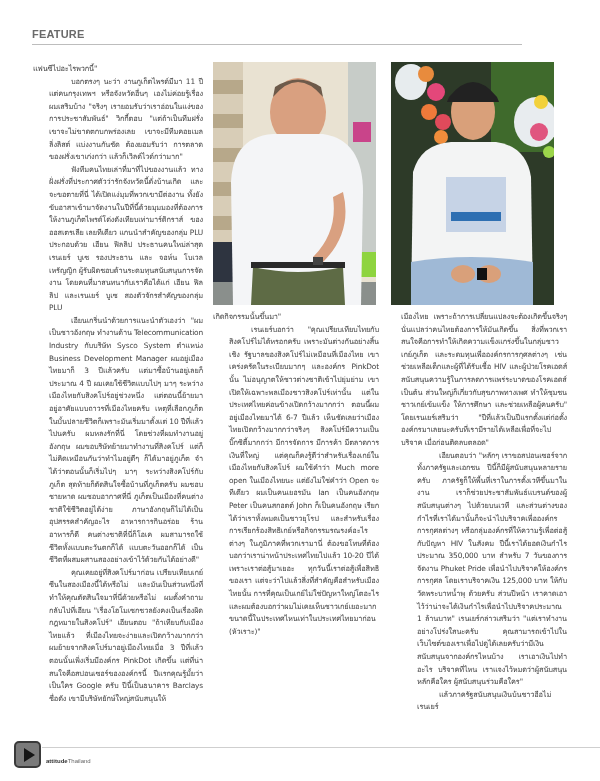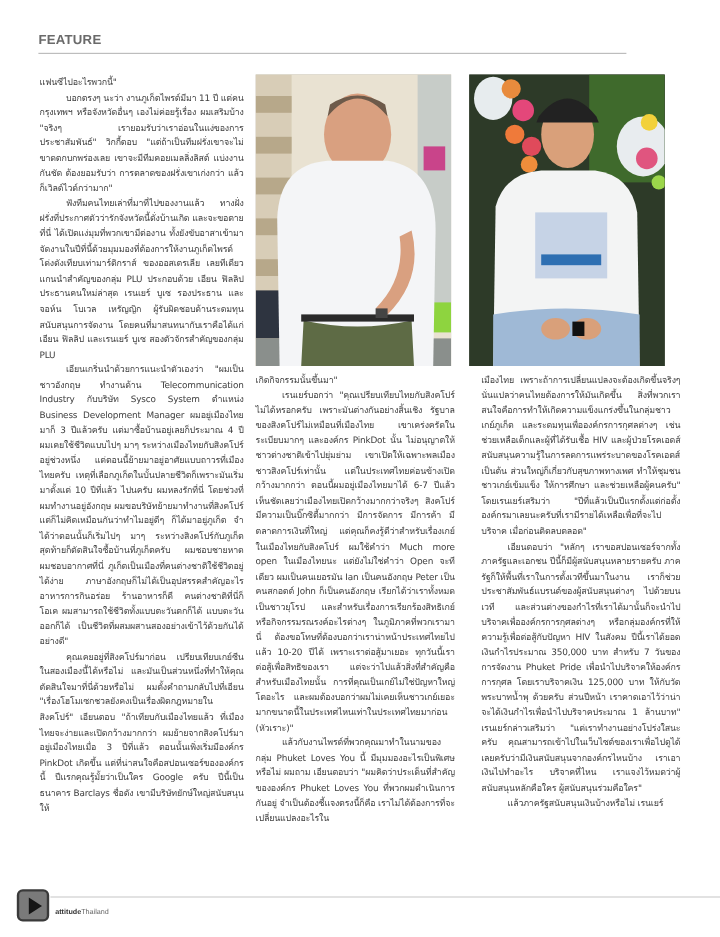--- a/index.html
+++ b/index.html
@@ -13,21 +13,21 @@
     }
     .section-label {
       font-family: "Liberation Sans", sans-serif; font-size: 11px; color: #6a6a6a;
       letter-spacing: 0.2px; position: absolute; left: 0; top: 0; font-weight: bold;
     }
     .col {
       position: absolute; font-size: 7.4px; line-height: 12.6px; color: #3d3d3d;
       text-align: justify; letter-spacing: -0.15px;
     }
     .col p { margin: 0; text-indent: 0; }
-    .col p.indent { text-indent: 22px; }
+    .col p.indent { text-indent: 22px; margin-left: 16px; }
     .col1 { left: 33px; top: 63px; width: 170px; }
     .col2 { left: 213px; top: 311px; width: 166px; }
     .col3 { left: 401px; top: 311px; width: 166px; }
     .photo {
       position: absolute; overflow: hidden;
     }
     .photo1 { left: 213px; top: 62px; width: 163px; height: 243px; background: #c9c3b4; }
     .photo2 { left: 391px; top: 62px; width: 163px; height: 243px; background: #2f3a2a; }
     .footer-line {
       position: absolute; left: 42px; top: 747px; width: 558px; border-top: 1px solid #cfcfcf;
@@ -84,21 +84,20 @@
     <path d="M40 205 Q85 215 130 205 L132 243 L38 243 Z" fill="#5e6b45"></path>
     <rect x="38" y="200" width="94" height="6" fill="#2a2a2a"></rect>
     <path d="M130 130 Q140 170 110 200 L100 195 Q125 170 120 135 Z" fill="#d9a080"></path>
     <rect x="100" y="195" width="10" height="8" fill="#444"></rect>
   </svg>
 </div>
 
 <div class="col col2">
   <p>เกิดกิจกรรมนั้นขึ้นมา"</p>
   <p class="indent">เรนเยร์บอกว่า "คุณเปรียบเทียบไทยกับสิงคโปร์ไม่ได้หรอกครับ เพราะมันต่างกันอย่างสิ้นเชิง รัฐบาลของสิงคโปร์ไม่เหมือนที่เมืองไทย เขาเคร่งครัดในระเบียบมากๆ และองค์กร PinkDot นั้น ไม่อนุญาตให้ชาวต่างชาติเข้าไปยุ่มย่าม เขาเปิดให้เฉพาะพลเมืองชาวสิงคโปร์เท่านั้น แต่ในประเทศไทยค่อนข้างเปิดกว้างมากกว่า ตอนนี้ผมอยู่เมืองไทยมาได้ 6-7 ปีแล้ว เห็นชัดเลยว่าเมืองไทยเปิดกว้างมากกว่าจริงๆ สิงคโปร์มีความเป็นบิ๊กซิตี้มากกว่า มีการจัดการ มีการค้า มีตลาดการเงินที่ใหญ่ แต่คุณก็คงรู้ดีว่าสำหรับเรื่องเกย์ในเมืองไทยกับสิงคโปร์ ผมใช้คำว่า Much more open ในเมืองไทยนะ แต่ยังไม่ใช่คำว่า Open จะทีเดียว ผมเป็นคนเยอรมัน Ian เป็นคนอังกฤษ Peter เป็นคนสกอตต์ John ก็เป็นคนอังกฤษ เรียกได้ว่าเราทั้งหมดเป็นชาวยุโรป และสำหรับเรื่องการเรียกร้องสิทธิเกย์หรือกิจกรรมรณรงค์อะไรต่างๆ ในภูมิภาคที่พวกเรามานี่ ต้องขอโทษที่ต้องบอกว่าเราน่าหน้าประเทศไทยไปแล้ว 10-20 ปีได้ เพราะเราต่อสู้มาเยอะ ทุกวันนี้เราต่อสู้เพื่อสิทธิของเรา แต่จะว่าไปแล้วสิ่งที่สำคัญคือสำหรับเมืองไทยนั้น การที่คุณเป็นเกย์ไม่ใช่ปัญหาใหญ่โตอะไร และผมต้องบอกว่าผมไม่เคยเห็นชาวเกย์เยอะมากขนาดนี้ในประเทศไหนเท่าในประเทศไทยมาก่อน (หัวเราะ)"</p>
-  <p class="indent">แล้วกับงานไพรด์ที่พวกคุณมาทำในนามของกลุ่ม Phuket Loves You นี้ มีมุมมองอะไรเป็นพิเศษหรือไม่ ผมถาม เอียนตอบว่า "ผมคิดว่าประเด็นที่สำคัญขององค์กร Phuket Loves You ที่พวกผมดำเนินการกันอยู่ จำเป็นต้องชี้แจงตรงนี้ก็คือ เราไม่ได้ต้องการที่จะเปลี่ยนแปลงอะไรใน</p>
 </div>
 
 <div class="photo photo2" title="Smiling man in black cap and white Astro Boy ATOM t-shirt seated in front of colorful balloons">
   <svg width="163" height="243" viewBox="0 0 163 243">
     <rect x="0" y="0" width="163" height="243" fill="#2d3a28"></rect>
     <rect x="100" y="0" width="63" height="90" fill="#3f6a2c"></rect>
     <ellipse cx="20" cy="20" rx="16" ry="18" fill="#e7ecee"></ellipse>
     <circle cx="35" cy="12" r="8" fill="#e88b3d"></circle>
     <circle cx="45" cy="30" r="9" fill="#e4477a"></circle>
     <circle cx="38" cy="50" r="8" fill="#ef7a3a"></circle>
@@ -116,21 +115,21 @@
     <path d="M20 200 Q80 190 142 200 L142 243 L20 243 Z" fill="#9fb9d6"></path>
     <ellipse cx="72" cy="212" rx="12" ry="9" fill="#d9a07a"></ellipse>
     <ellipse cx="98" cy="212" rx="12" ry="9" fill="#d9a07a"></ellipse>
     <rect x="86" y="206" width="10" height="12" fill="#111"></rect>
   </svg>
 </div>
 
 <div class="col col3">
   <p>เมืองไทย เพราะถ้าการเปลี่ยนแปลงจะต้องเกิดขึ้นจริงๆ นั่นแปลว่าคนไทยต้องการให้มันเกิดขึ้น สิ่งที่พวกเราสนใจคือการทำให้เกิดความแข็งแกร่งขึ้นในกลุ่มชาวเกย์ภูเก็ต และระดมทุนเพื่อองค์กรการกุศลต่างๆ เช่น ช่วยเหลือเด็กและผู้ที่ได้รับเชื้อ HIV และผู้ป่วยโรคเอดส์ สนับสนุนความรู้ในการลดการแพร่ระบาดของโรคเอดส์ เป็นต้น ส่วนใหญ่ก็เกี่ยวกับสุขภาพทางเพศ ทำให้ชุมชนชาวเกย์เข้มแข็ง ให้การศึกษา และช่วยเหลือผู้คนครับ" โดยเรนเยร์เสริมว่า "ปีที่แล้วเป็นปีแรกตั้งแต่ก่อตั้งองค์กรมาเลยนะครับที่เรามีรายได้เหลือเพื่อที่จะไปบริจาค เมื่อก่อนติดลบตลอด"</p>
   <p class="indent">เอียนตอบว่า "หลักๆ เราขอสปอนเซอร์จากทั้งภาครัฐและเอกชน ปีนี้ก็มีผู้สนับสนุนหลายรายครับ ภาครัฐก็ให้พื้นที่เราในการตั้งเวทีขึ้นมาในงาน เราก็ช่วยประชาสัมพันธ์แบรนด์ของผู้สนับสนุนต่างๆ ไปด้วยบนเวที และส่วนต่างของกำไรที่เราได้มานั้นก็จะนำไปบริจาคเพื่อองค์กรการกุศลต่างๆ หรือกลุ่มองค์กรที่ให้ความรู้เพื่อต่อสู้กับปัญหา HIV ในสังคม ปีนี้เราได้ยอดเงินกำไรประมาณ 350,000 บาท สำหรับ 7 วันของการจัดงาน Phuket Pride เพื่อนำไปบริจาคให้องค์กรการกุศล โดยเราบริจาคเงิน 125,000 บาท ให้กับวัดพระบาทน้ำพุ ด้วยครับ ส่วนปีหน้า เราคาดเอาไว้ว่าน่าจะได้เงินกำไรเพื่อนำไปบริจาคประมาณ 1 ล้านบาท" เรนเยร์กล่าวเสริมว่า "แต่เราทำงานอย่างโปร่งใสนะครับ คุณสามารถเข้าไปในเว็บไซต์ของเราเพื่อไปดูได้เลยครับว่ามีเงินสนับสนุนจากองค์กรไหนบ้าง เราเอาเงินไปทำอะไร บริจาคที่ไหน เราแจงไว้หมดว่าผู้สนับสนุนหลักคือใคร ผู้สนับสนุนร่วมคือใคร"</p>
-  <p class="indent">แล้วภาครัฐสนับสนุนเงินบ้างหรือไม่ เรนเยร์</p>
+  <p class="indent">แล้วภาครัฐสนับสนุนเงินบ้นชาวอือไม่ เรนเยร์</p>
 </div>
 
 <div class="footer-line"></div>
 <div class="play-logo">
   <div class="tri"></div>
 </div>
 <div class="brand">
   <b>attitude</b><span class="light">Thailand</span>
 </div>
 

